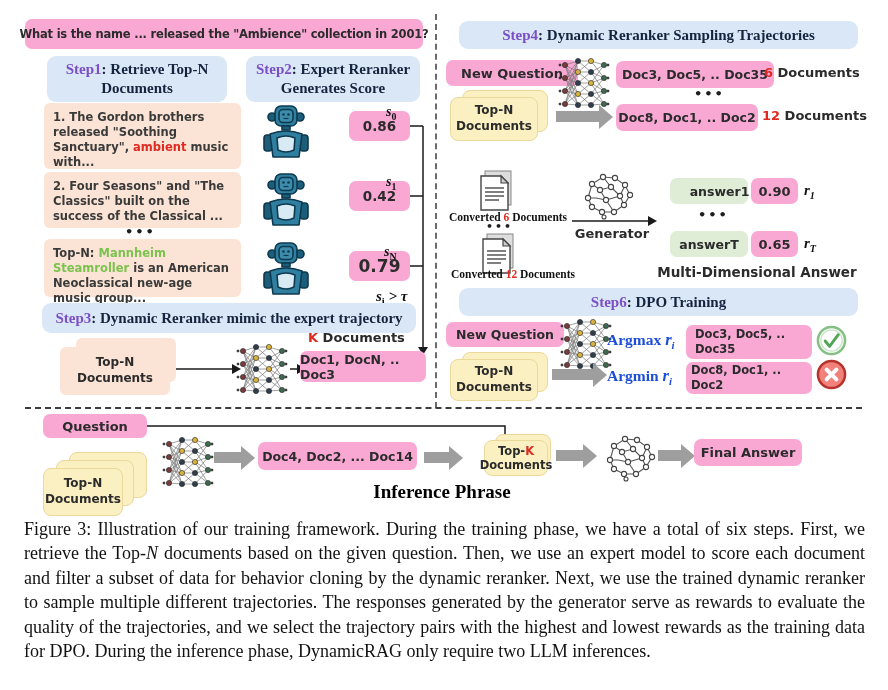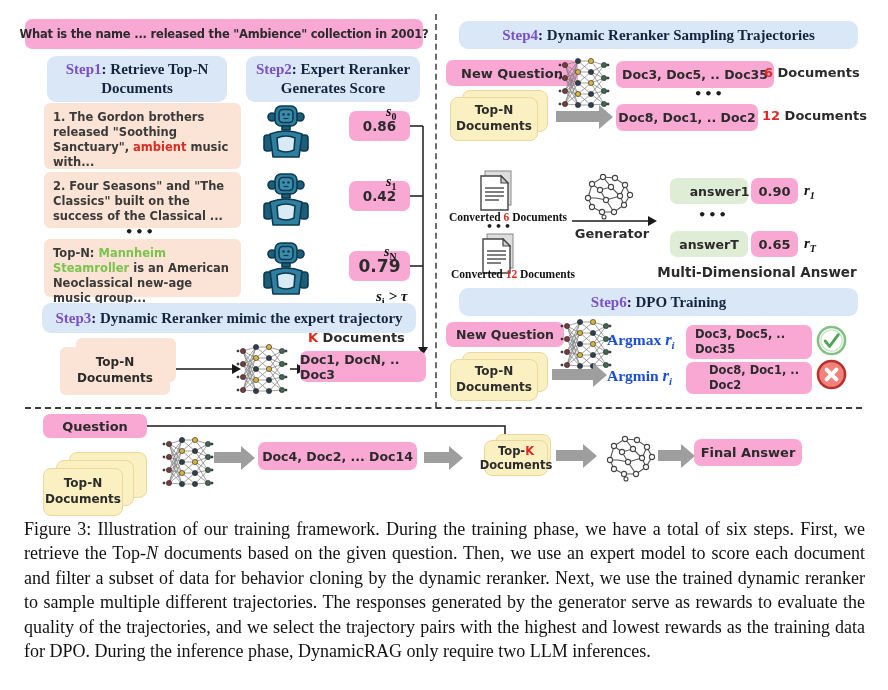--- a/index.html
+++ b/index.html
@@ -443,21 +443,21 @@
 </div>
 
   <div class="abs ycard" style="left:462px;top:352px;width:86px;height:40px;"></div>
   <div class="abs ycard ycenter comic" style="left:450px;top:359px;width:88px;height:42px;font-size:12px;line-height:1.3;">
     <span>Top-N Documents</span>
   </div>
   <div class="barrow" style="left:552px;top:369px;width:42px;"></div>
   <div class="abs arg" style="left:607px;top:366px;">
     <span>Argmin </span><span class="rvar">r</span><sub>i</sub>
   </div>
-  <div class="abs gbox" style="left:686px;top:362px;width:126px;height:32px;justify-content:flex-start;padding-left:23px;">
+  <div class="abs gbox" style="left:686px;top:362px;width:126px;height:32px;justify-content:flex-start;padding-left:5px;">
     <div class="doclist" style="font-size:11.5px;line-height:1.3;">
       <div>Doc8, Doc1, ..</div>
       <div>Doc2</div>
     </div>
   </div>
   <div class="abs" style="left:816px;top:359px;">
   <svg width="31" height="31" viewBox="0 0 32 32">
     <circle cx="16" cy="16" r="14" fill="#F2807B" stroke="#B5332C" stroke-width="2.6"></circle>
     <path d="M11 11 L21 21 M21 11 L11 21" stroke="#ffffff" stroke-width="4.2" stroke-linecap="round"></path>
   </svg>
@@ -550,18 +550,19 @@
       <circle cx="44" cy="26" r="2.6"></circle>
           <circle cx="30" cy="30" r="2.6"></circle>
           <circle cx="28" cy="47" r="2"></circle>
     </g>
   </svg>
 </div>
   <div class="barrow" style="left:658px;top:450px;width:24px;"></div>
   <div class="abs gbox comic" style="left:694px;top:439px;width:108px;height:27px;font-size:13px;">
     <span>Final Answer</span>
   </div>
+  <div class="abs serifb" style="left:327px;top:481px;width:230px;text-align:center;font-size:19px;color:#000;">Inference Phrase</div>
 
   <p class="abs caption" style="left:24px;top:517px;width:841px;margin:0;">
     <span>Figure 3: Illustration of our training framework. During the training phase, we have a total of six steps. First, we retrieve the Top-</span><span class="it">N</span><span> documents based on the given question. Then, we use an expert model to score each document and filter a subset of data for behavior cloning by the dynamic reranker. Next, we use the trained dynamic reranker to sample multiple different trajectories. The responses generated by the generator serve as rewards to evaluate the quality of the trajectories, and we select the trajectory pairs with the highest and lowest rewards as the training data for DPO. During the inference phase, DynamicRAG only require two LLM inferences.</span>
   </p>
 
 </div>
 
 </body></html>

